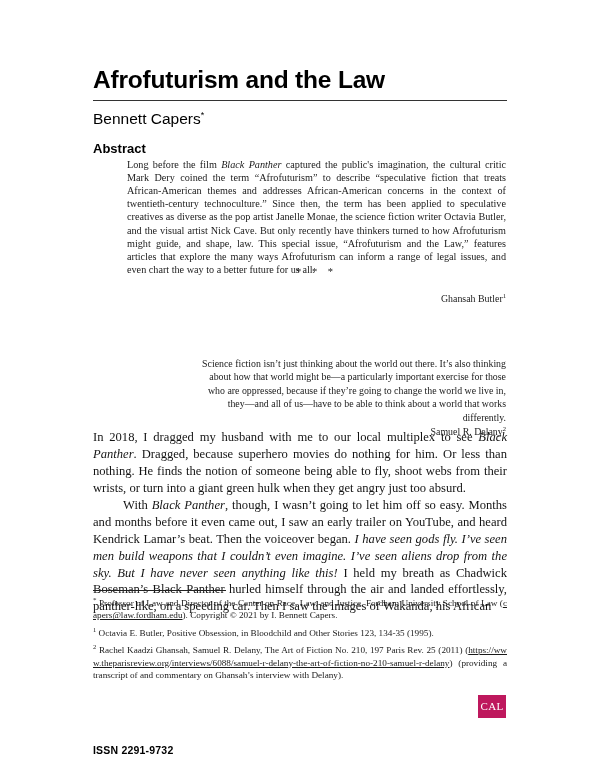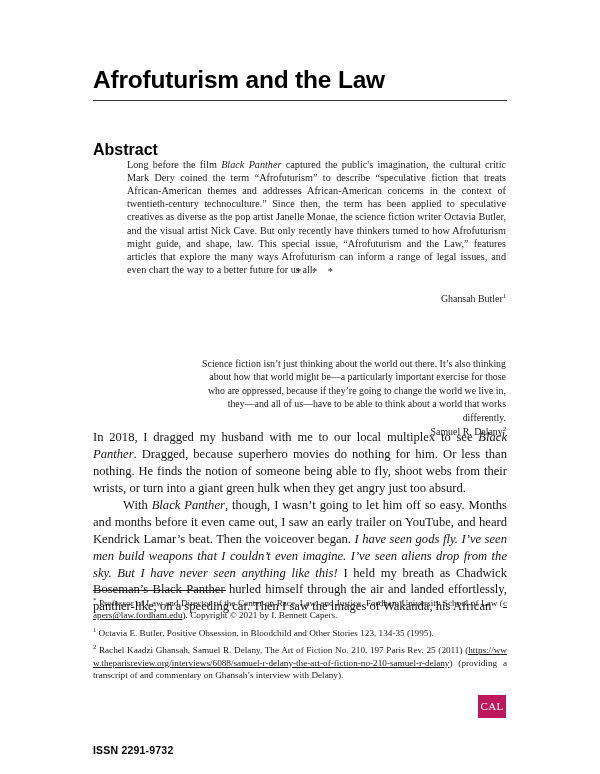--- a/index.html
+++ b/index.html
@@ -60,21 +60,21 @@
     line-height: 0;
   }
 
   
   .abstract-heading {
     position: absolute;
     left: 93px;
     top: 141px;
     font-family: "Liberation Sans", sans-serif;
     font-weight: bold;
-    font-size: 16px;
+    font-size: 13px;
     margin: 0;
   }
   .abstract-body {
     position: absolute;
     left: 127px;
     top: 158px;
     width: 379px;
     font-size: 10.2px;
     line-height: 1.285;
     text-align: justify;
@@ -200,20 +200,21 @@
   }
 </style>
 </head>
 <body>
 
 <div class="page">
 
   <div class="title-block">
     <h1 class="doc-title">Afrofuturism and the Law</h1>
     <hr class="title-rule">
+    <div class="doc-author"><span>Bennett Capers</span><sup>*</sup></div>
   </div>
 
   <h2 class="abstract-heading">Abstract</h2>
   <div class="abstract-body"><span>Long before the film </span><i>Black Panther</i><span> captured the public's imagination, the cultural critic Mark Dery coined the term “Afrofuturism” to describe “speculative fiction that treats African-American themes and addresses African-American concerns in the context of twentieth-century technoculture.” Since then, the term has been applied to speculative creatives as diverse as the pop artist Janelle Monae, the science fiction writer Octavia Butler, and the visual artist Nick Cave. But only recently have thinkers turned to how Afrofuturism might guide, and shape, law. This special issue, “Afrofuturism and the Law,” features articles that explore the many ways Afrofuturism can inform a range of legal issues, and even chart the way to a better future for us all.</span></div>
 
   <div class="asterisks">* * *</div>
 
   <div class="epigraph eg1">
     <span class="attrib"><span>Ghansah Butler</span><sup>1</sup></span>
   </div>

